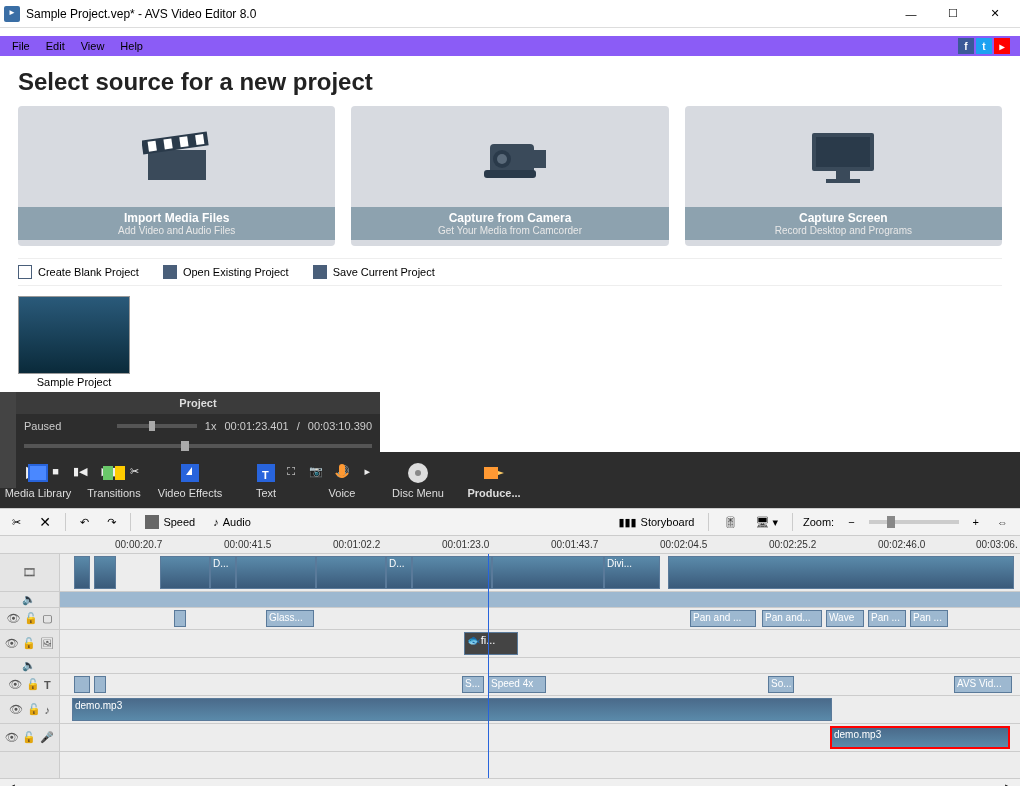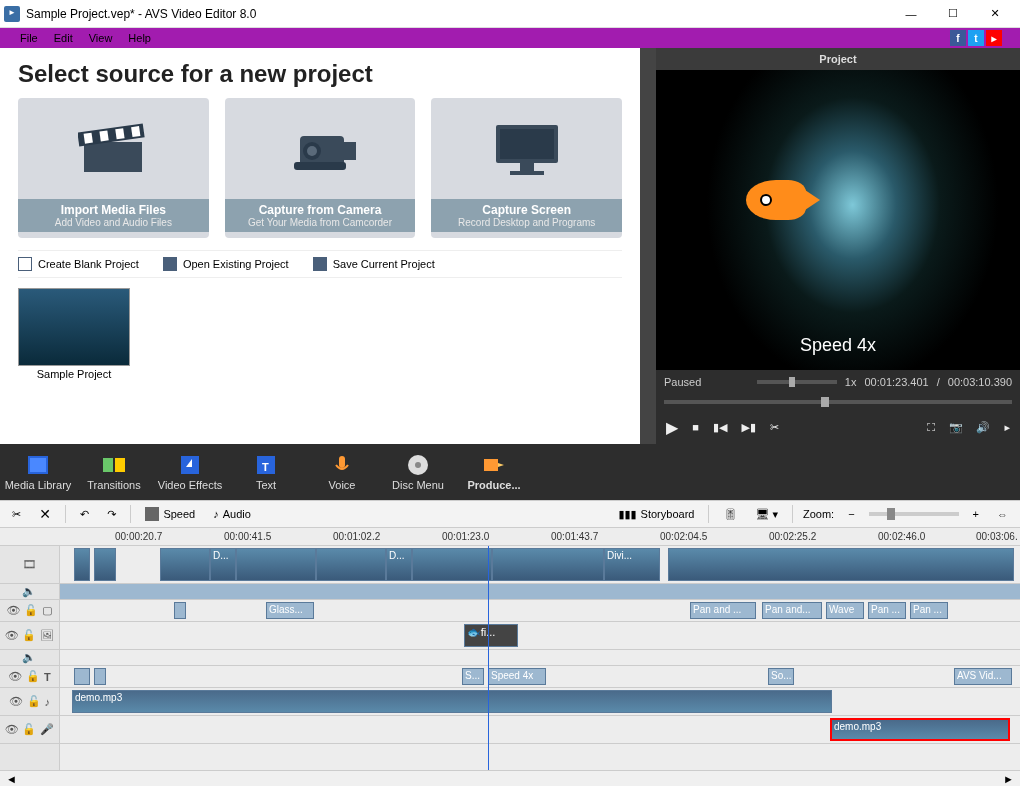--- a/index.html
+++ b/index.html
@@ -3,28 +3,28 @@
 <meta charset="utf-8">
 <style>
 *{margin:0;padding:0;box-sizing:border-box;font-family:Tahoma,Arial,sans-serif;font-size:11px;}
 body{width:1020px;height:786px;background:#fff;overflow:hidden;}
 .titlebar{height:28px;background:#fff;display:flex;align-items:center;padding:0 4px;border-bottom:1px solid #ddd;}
 .titlebar .ticon{width:16px;height:16px;background:#3a6ea5;margin-right:6px;border-radius:2px;position:relative;}
 .titlebar .ticon::after{content:"►";color:#fff;font-size:8px;position:absolute;left:4px;top:2px;}
 .titlebar .ttext{flex:1;font-size:12px;color:#000;}
 .winbtns{display:flex;gap:0;}
 .winbtn{width:42px;height:26px;display:flex;align-items:center;justify-content:center;color:#000;}
-.menubar{height:20px;display:flex;align-items:center;padding:0 12px;background:#a21caf;}
+.menubar{height:20px;display:flex;align-items:center;padding:0 4px;background:#8b5cf6;margin-top:8px;}
 .menubar span{padding:2px 8px;cursor:default;}
 .social{margin-left:auto;display:flex;gap:2px;padding-right:6px;}
 .social div{width:16px;height:16px;display:flex;align-items:center;justify-content:center;color:#fff;font-size:10px;font-weight:bold;}
 .fb{background:#3b5998;}
 .tw{background:#1da1f2;}
 .yt{background:#ff0000;}
-.maincols{display:flex;height:396px;}
+.maincols{display:flex;height:396px;flex-direction:column;}
 .leftpanel{flex:1;padding:12px 18px 4px 18px;}
 .heading{font-size:24px;font-weight:bold;color:#222;margin-bottom:10px;}
 .cards{display:flex;gap:16px;}
 .card{flex:1;background:#d7dae0;border-radius:4px;height:140px;display:flex;flex-direction:column;align-items:center;justify-content:flex-end;padding-bottom:6px;}
 .cardicon{flex:1;display:flex;align-items:center;justify-content:center;}
 .cardfoot{background:#8da2af;width:100%;text-align:center;padding:4px 2px;color:#fff;}
 .cardfoot .ct{font-size:12px;font-weight:bold;}
 .cardfoot .cs{font-size:10px;color:#e8e8e8;}
 .projbtns{display:flex;gap:24px;margin-top:12px;padding:6px 0;border-top:1px solid #eee;border-bottom:1px solid #eee;}
 .pbtn{display:flex;align-items:center;gap:6px;cursor:pointer;}

